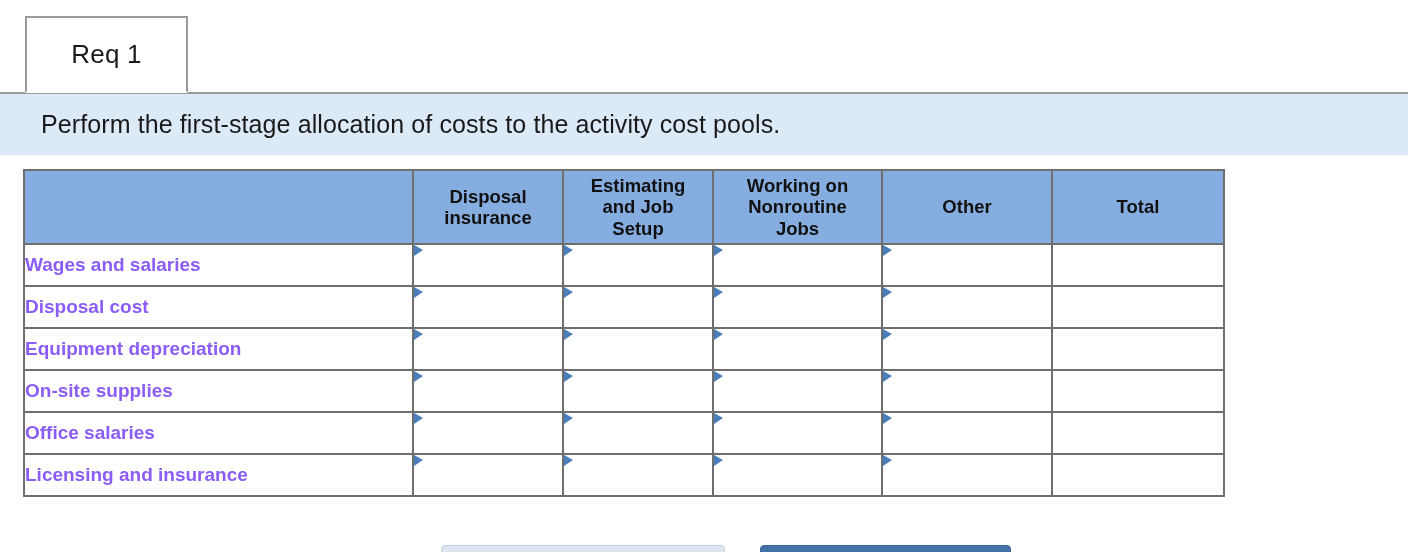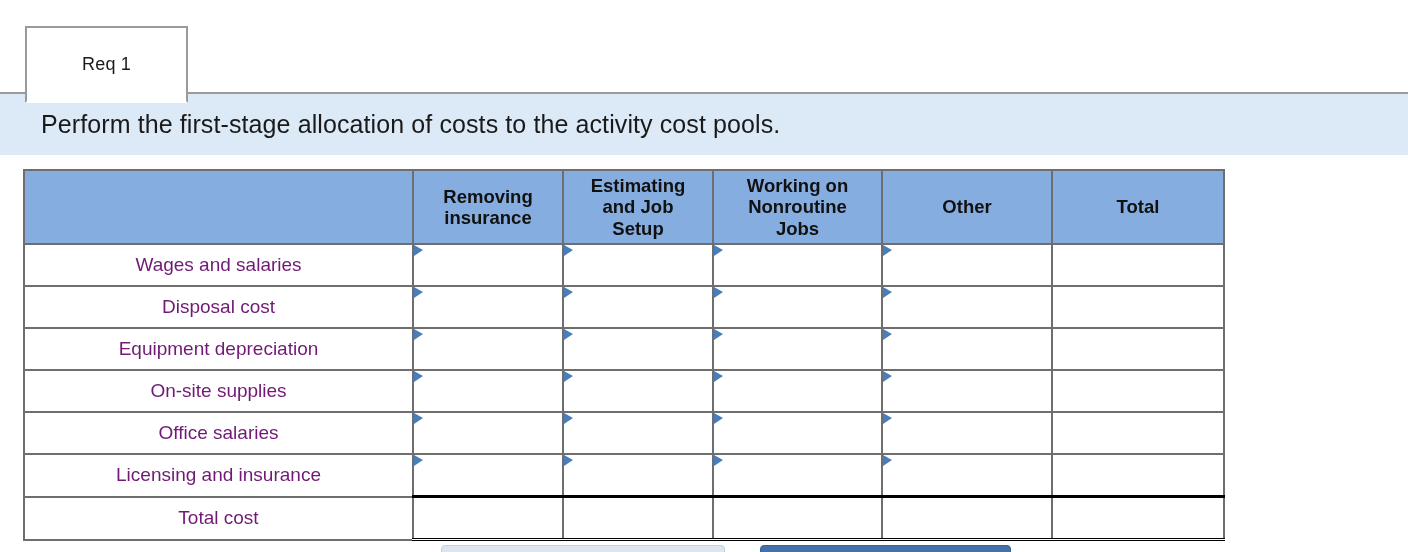--- a/index.html
+++ b/index.html
@@ -29,27 +29,27 @@
   .tabstrip-baseline {
     position: absolute;
     left: 0;
     top: 92px;
     width: 1408px;
     height: 2px;
     background: #9a9a9a;
   }
   .tab {
     position: absolute;
-    top: 26px;
+    top: 16px;
     height: 75px;
     box-sizing: border-box;
     display: flex;
     align-items: center;
     justify-content: center;
-    font-size: 18px;
+    font-size: 26px;
     color: #1a1a1a;
     background: #f1f1f1;
     border: 2px solid #a6a6a6;
     border-bottom: 2px solid #9a9a9a;
     letter-spacing: 0.2px;
     z-index: 2;
   }
   .tab.active {
     background: #ffffff;
     border: 2px solid #9a9a9a;
@@ -118,25 +118,26 @@
     box-sizing: border-box;
   }
   table.alloc thead th.corner {
     background: #85ade0;
   }
   table.alloc tbody td {
     height: 40px;
     background: #ffffff;
   }
   td.rowlabel {
-    text-align: center;
+    text-align: left;
     padding-left: 9px;
     font-size: 19px;
-    color: #701a75;
+    color: #8b5cf6;
     white-space: nowrap;
+    font-weight: bold;
   }
   td.cell {
     position: relative;
   }
   
   .marker {
     position: absolute;
     left: 0;
     top: 0;
     width: 9px;
@@ -206,21 +207,21 @@
       <col class="c-data">
       <col class="c-data">
       <col class="c-data3">
       <col class="c-data4">
       <col class="c-total">
     </colgroup>
     <thead>
       <tr>
         <th class="corner"></th>
         <th>
-          <span>Removing</span><br>
+          <span>Disposal</span><br>
           <span>insurance</span>
         </th>
         <th>
           <span>Estimating</span><br>
           <span>and Job</span><br>
           <span>Setup</span>
         </th>
         <th>
           <span>Working on</span><br>
           <span>Nonroutine</span><br>
@@ -373,28 +374,20 @@
                 <polygon points="0,0 9,5 0,11" fill="#4A7EBB"></polygon>
               </svg>
             </span><span class="cell-value"></span></td>
           <td class="cell"><span class="marker">
               <svg width="9" height="11" viewBox="0 0 9 11" xmlns="http://www.w3.org/2000/svg">
                 <polygon points="0,0 9,5 0,11" fill="#4A7EBB"></polygon>
               </svg>
             </span><span class="cell-value"></span></td>
           <td class="cell"><span class="cell-value"></span></td>
         </tr>
-        <tr class="total-row">
-          <td class="rowlabel">Total cost</td>
-          <td class="cell"><span class="cell-value"></span></td>
-          <td class="cell"><span class="cell-value"></span></td>
-          <td class="cell"><span class="cell-value"></span></td>
-          <td class="cell"><span class="cell-value"></span></td>
-          <td class="cell"><span class="cell-value"></span></td>
-        </tr>
       </tbody>
   </table>
 </div>
 
 <div class="btn" id="btn-prev">
   <span></span>
 </div>
 <div class="btn" id="btn-next">
   <span></span>
 </div>

